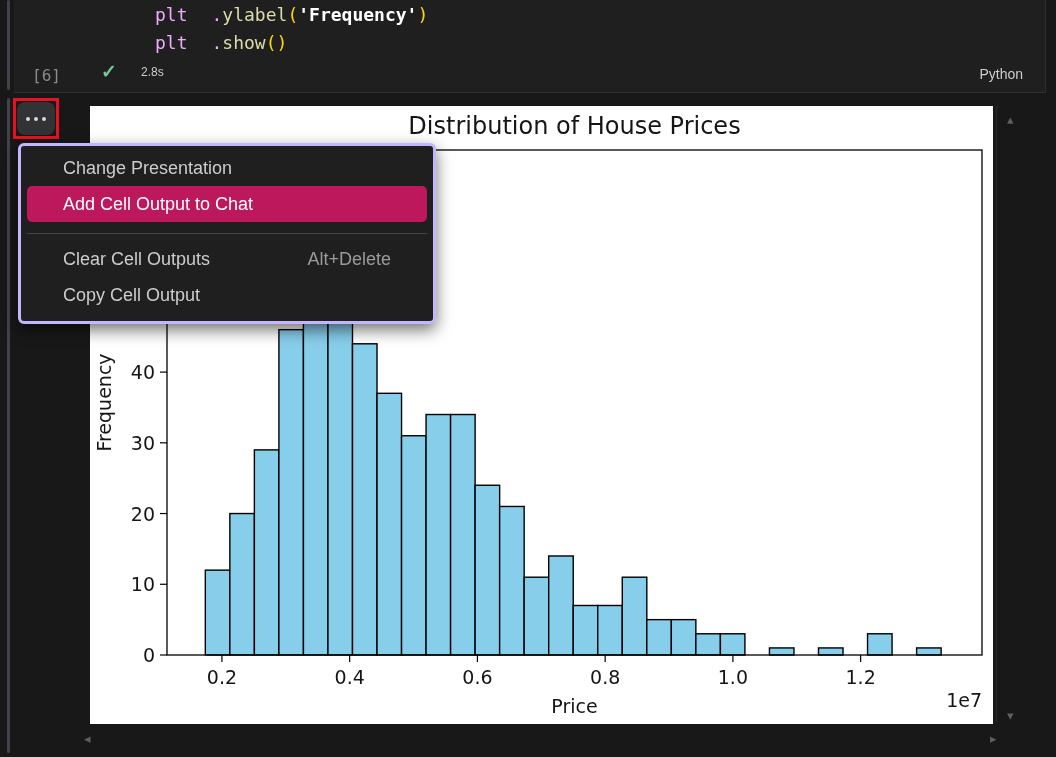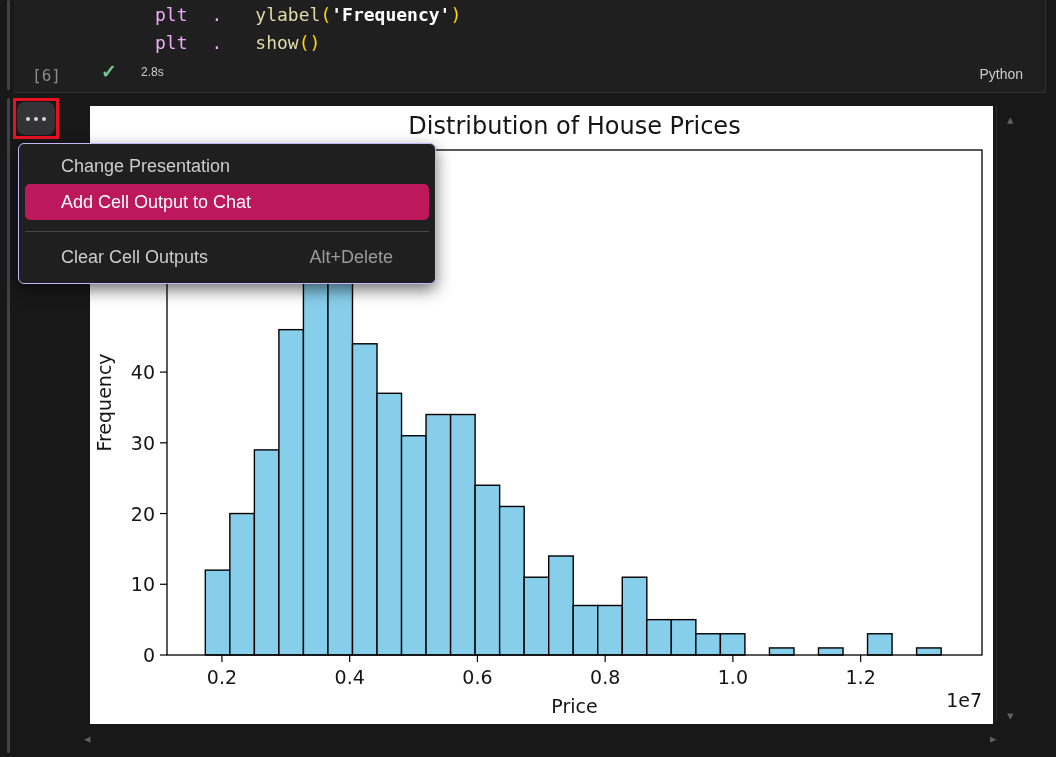--- a/index.html
+++ b/index.html
@@ -8,38 +8,38 @@
 
   
   .cell-editor { position:absolute; left:14px; top:0; width:1032px; height:93px;
     background:#1f1f1f; border-right:1px solid #2f2f30; border-bottom:1px solid #2f2f30; }
   .focus-bar { position:absolute; left:7px; width:3px; background:#42424a; border-radius:2px; }
   .focus-bar.seg-top { top:0; height:90px; }
   .focus-bar.seg-bottom { top:98px; height:655px; }
   .exec-count { position:absolute; left:18px; top:66px; font:16px "DejaVu Sans Mono", monospace; color:#8b8b8b; }
   .code-area { position:absolute; left:117px; top:1px; }
   .code-line { font:18px/28px "DejaVu Sans Mono", monospace; white-space:pre; }
-  .tk-plain { color:#f0abfc;margin-left:24px; } .tk-function{ color:#dcdcaa;margin-left:33px; } .tk-bracket{ color:#ffd700; } .tk-string{ color:#ffffff;font-weight:bold; }
+  .tk-plain { color:#f0abfc;margin-left:24px; } .tk-function{ color:#dcdcaa; } .tk-bracket{ color:#ffd700; } .tk-string{ color:#ffffff;font-weight:bold; }
   .check-icon { position:absolute; left:87px; top:60px; color:#73c991; font-size:19px; font-weight:bold; }
   .duration { position:absolute; left:127px; top:65px; font-size:12px; color:#cccccc; }
   .lang-picker { position:absolute; right:16px; top:64px; font-size:14px; color:#cccccc; padding:2px 6px; border-radius:3px; }
 
   
   .figure-wrap { position:absolute; left:90px; top:106px; width:903px; height:618px; background:#ffffff; }
   .output-right-border { position:absolute; left:996px; top:106px; width:1px; height:616px; background:#2d2d2f; }
 
   
   .red-annotation { position:absolute; left:13px; top:98px; width:46px; height:41px; border:3px solid #e81123; z-index:30; }
   .ellipsis-button { position:absolute; left:17px; top:102px; width:38px; height:33px; background:#333336; border-radius:8px;
     display:flex; align-items:center; justify-content:center; gap:4px; z-index:31; cursor:pointer; }
   .ellipsis-button .dot { width:4px; height:4px; border-radius:50%; background:#d7d7d7; }
 
   
   .context-menu { position:absolute; left:18px; top:143px; width:418px; background:#1f1f1f;
-    border:1px solid #c4b5fd; border-radius:6px; padding:4px 6px 8px 6px;
+    border:3px solid #c4b5fd; border-radius:6px; padding:4px 6px 8px 6px;
     box-shadow:0 6px 16px rgba(0,0,0,.55); z-index:40; }
   .menu-item { height:36px; display:flex; align-items:center; border-radius:5px;
     padding-left:36px; padding-right:36px; font-size:18px; color:#cccccc; cursor:pointer; }
   .menu-item .shortcut { margin-left:auto; color:#9a9a9a; }
   .menu-item.selected { background:#be185d; color:#ffffff; }
   .menu-separator { height:1px; background:#454545; margin:11px 0 7px 0; }
 
   
   .scroll-glyph { position:absolute; color:#5f5f5f; font-size:13px; line-height:13px; z-index:5; }
   #scroll-left  { left:84px;  top:732px; }
@@ -136,18 +136,21 @@
       <span>Change Presentation</span>
     </div>
     <div class="menu-item selected">
       <span>Add Cell Output to Chat</span>
     </div>
     <div class="menu-separator"></div>
     <div class="menu-item">
       <span>Clear Cell Outputs</span>
       <span class="shortcut">Alt+Delete</span>
     </div>
+    <div class="menu-item">
+      <span>Copy Cell Output</span>
+    </div>
   </div>
 
 <div class="scroll-glyph" id="scroll-left">◂</div>
 <div class="scroll-glyph" id="scroll-right">▸</div>
 <div class="scroll-glyph" id="scroll-up">▴</div>
 <div class="scroll-glyph" id="scroll-down">▾</div>
 
 </body></html>

